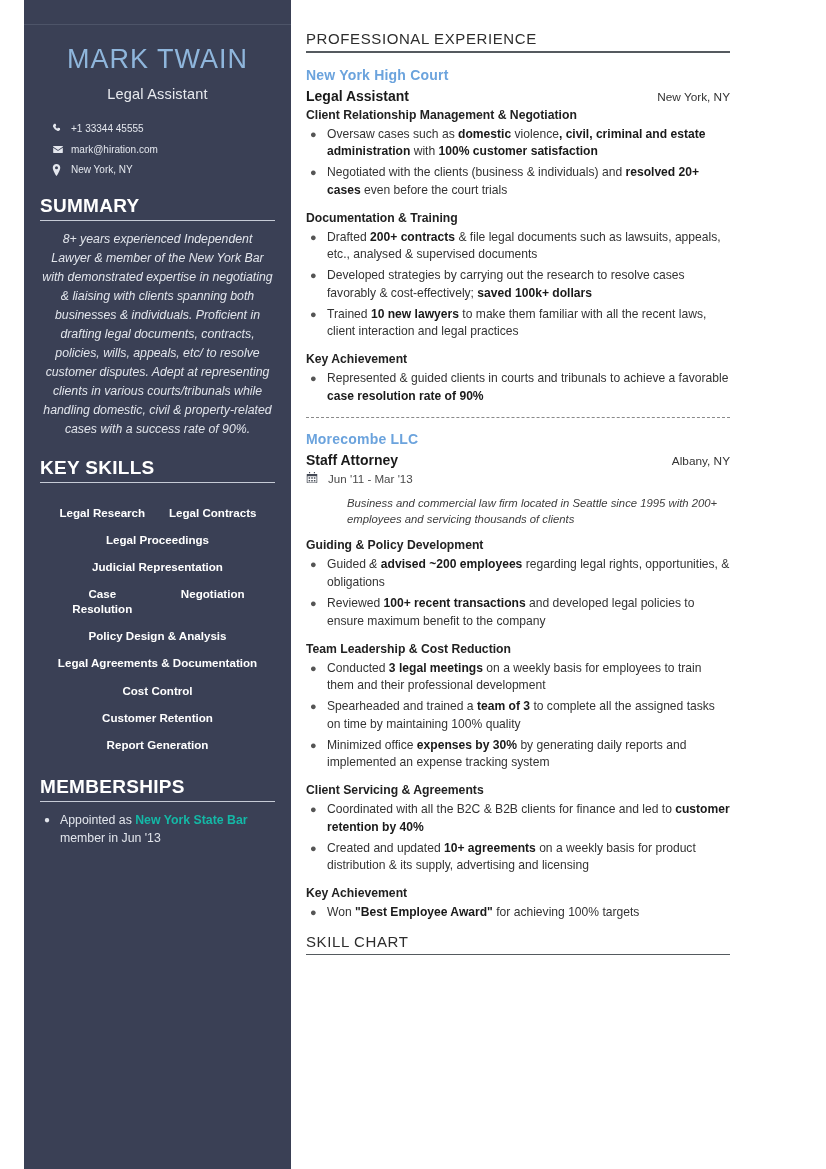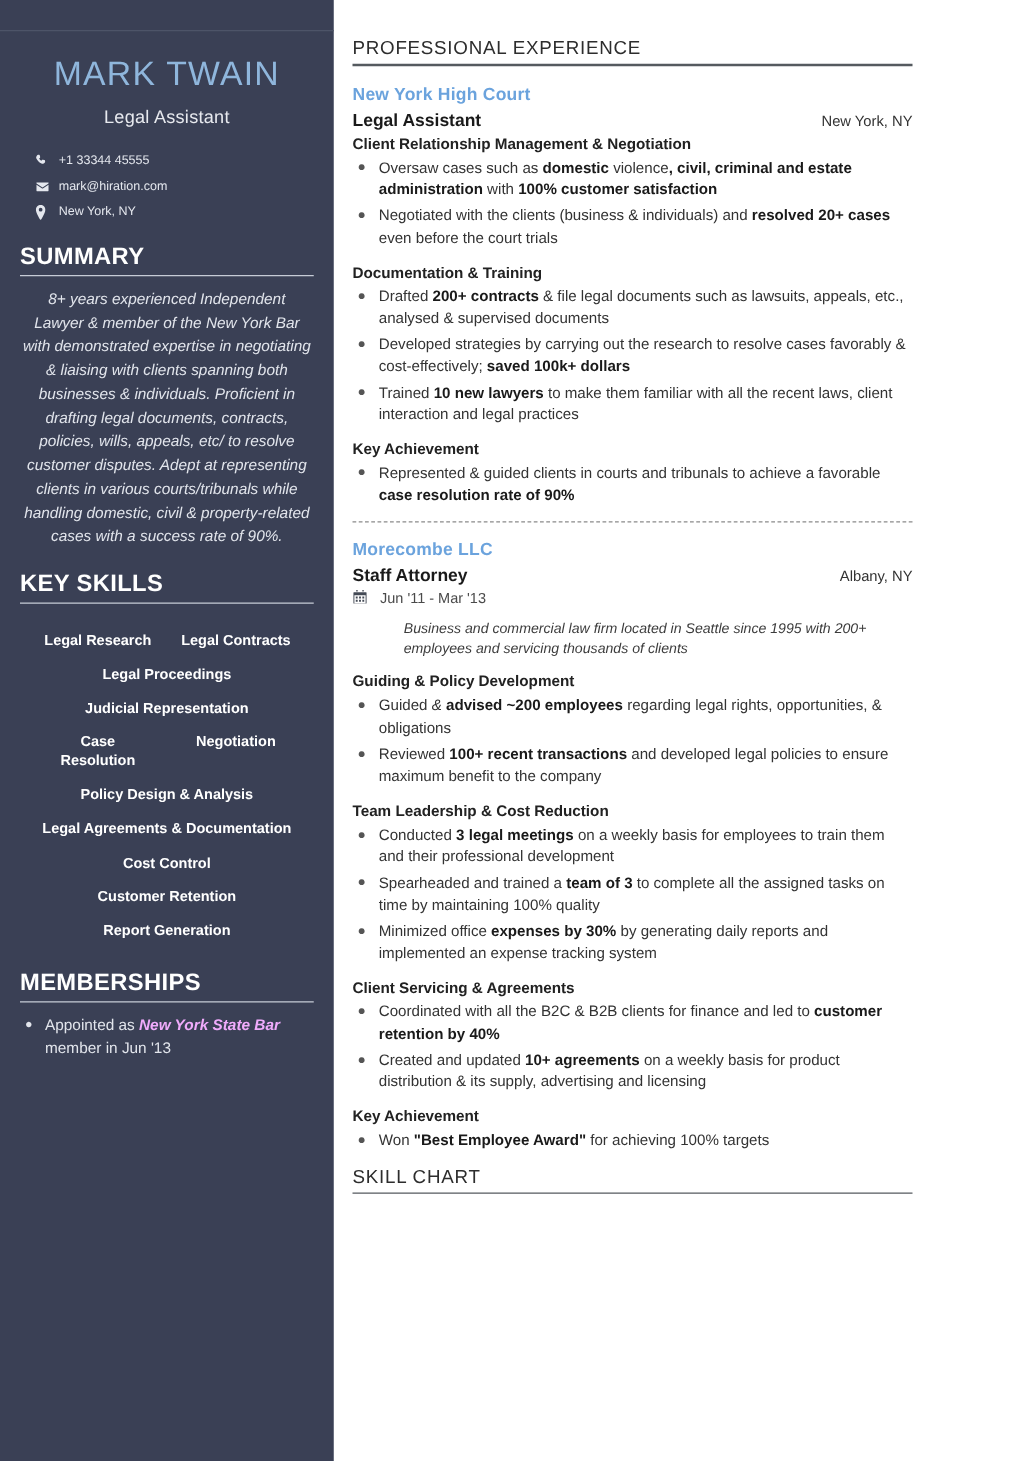--- a/index.html
+++ b/index.html
@@ -7,20 +7,21 @@
     width:826px; height:1169px;
     font-family:"Liberation Sans", sans-serif;
     background:#ffffff;
   }
   .page {
     position:relative;
     width:758px; height:1169px;
     display:flex;
     overflow:hidden;
     background:#ffffff;
+    padding-left:24px;
   }
 
   
   .sidebar {
     width:267px;
     flex:0 0 267px;
     background:#3a4055;
     color:#ffffff;
     position:relative;
     padding:0 16px;
@@ -116,21 +117,21 @@
     line-height:1.5;
     color:#e2e5ec;
     padding-left:4px;
   }
   .mem-bullet {
     flex:0 0 16px;
     font-size:10px;
     line-height:1.75;
     color:#e2e5ec;
   }
-  .mem-text b { font-weight:700; color:#f0abfc;font-style:italic; }
+  .mem-text b { font-weight:700; color:#14b8a6; }
 
   
   .main {
     flex:1 1 auto;
     padding:30px 28px 0 15px;
     background:#ffffff;
   }
   .sec-head {
     font-size:15px;
     font-weight:400;

